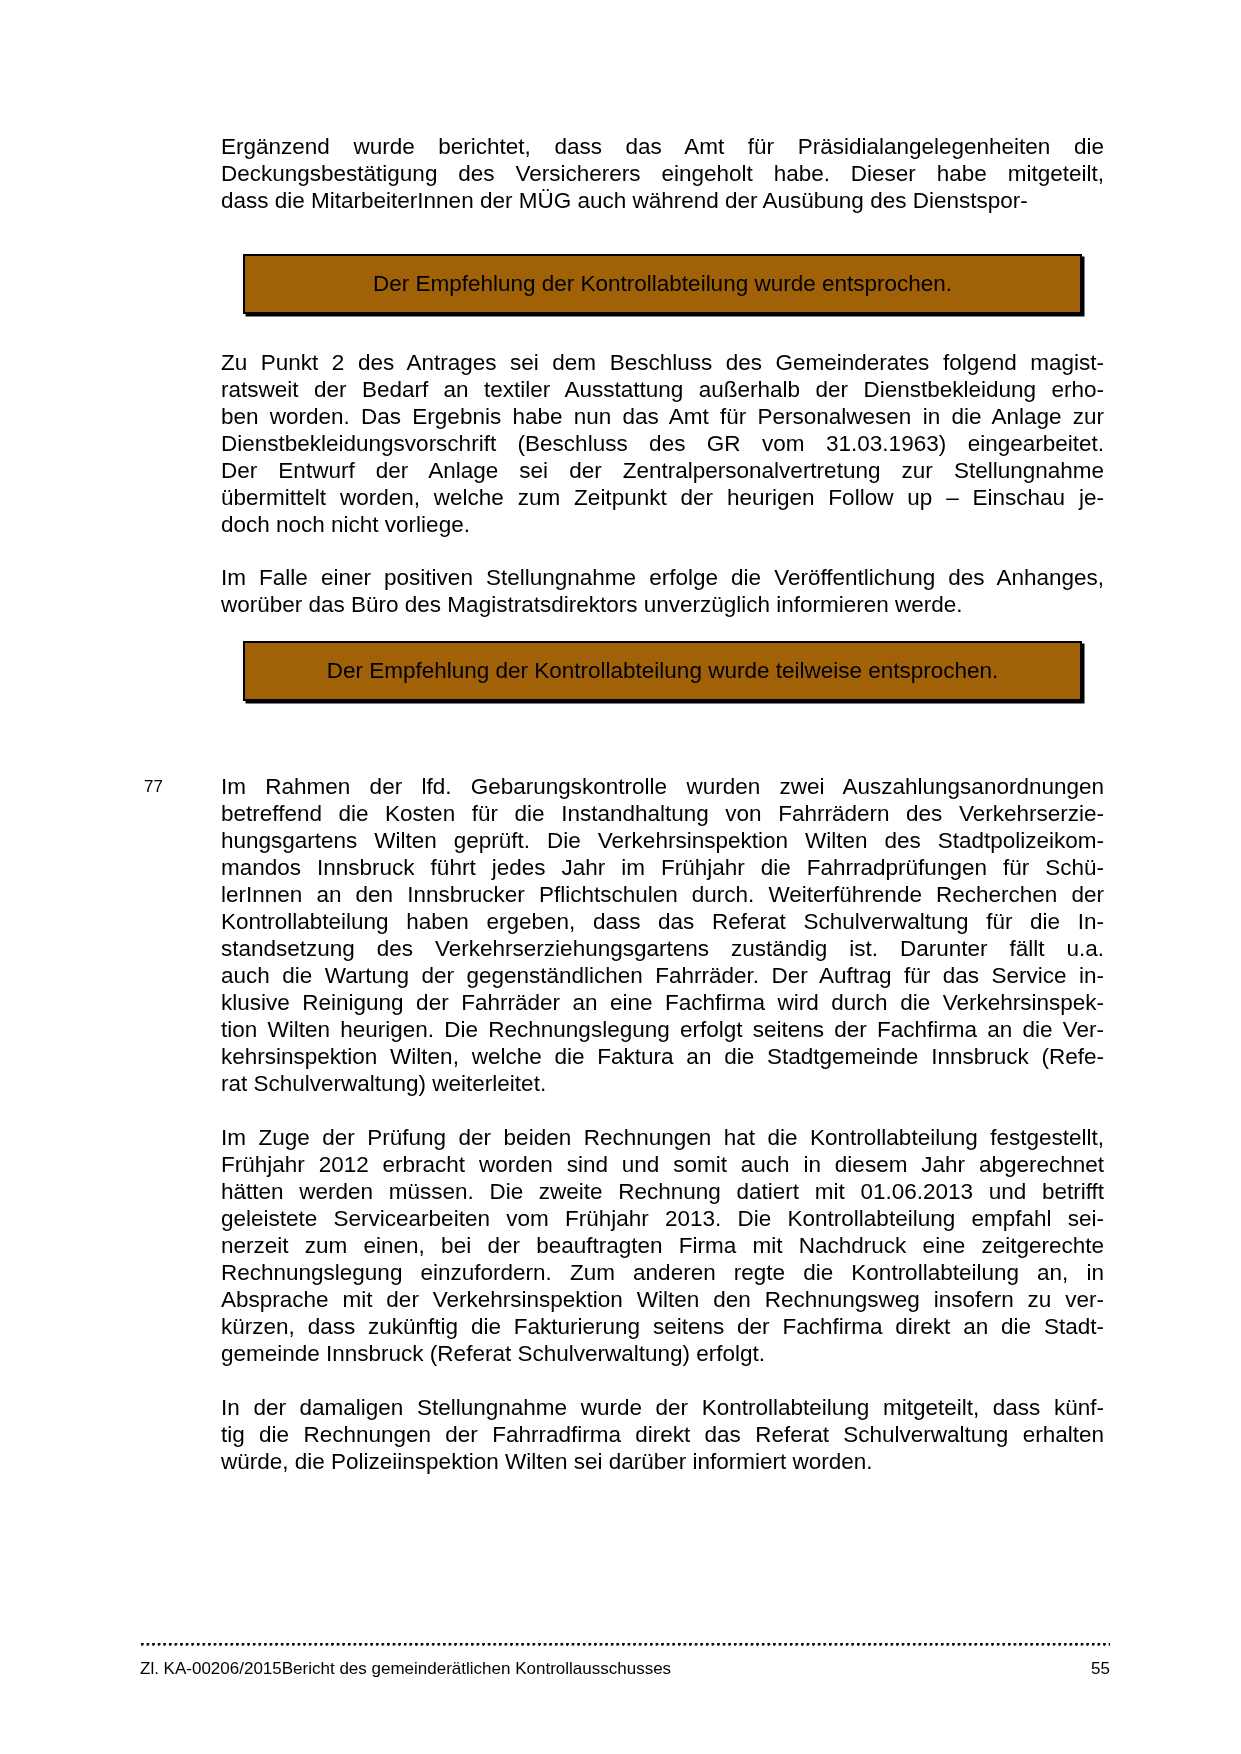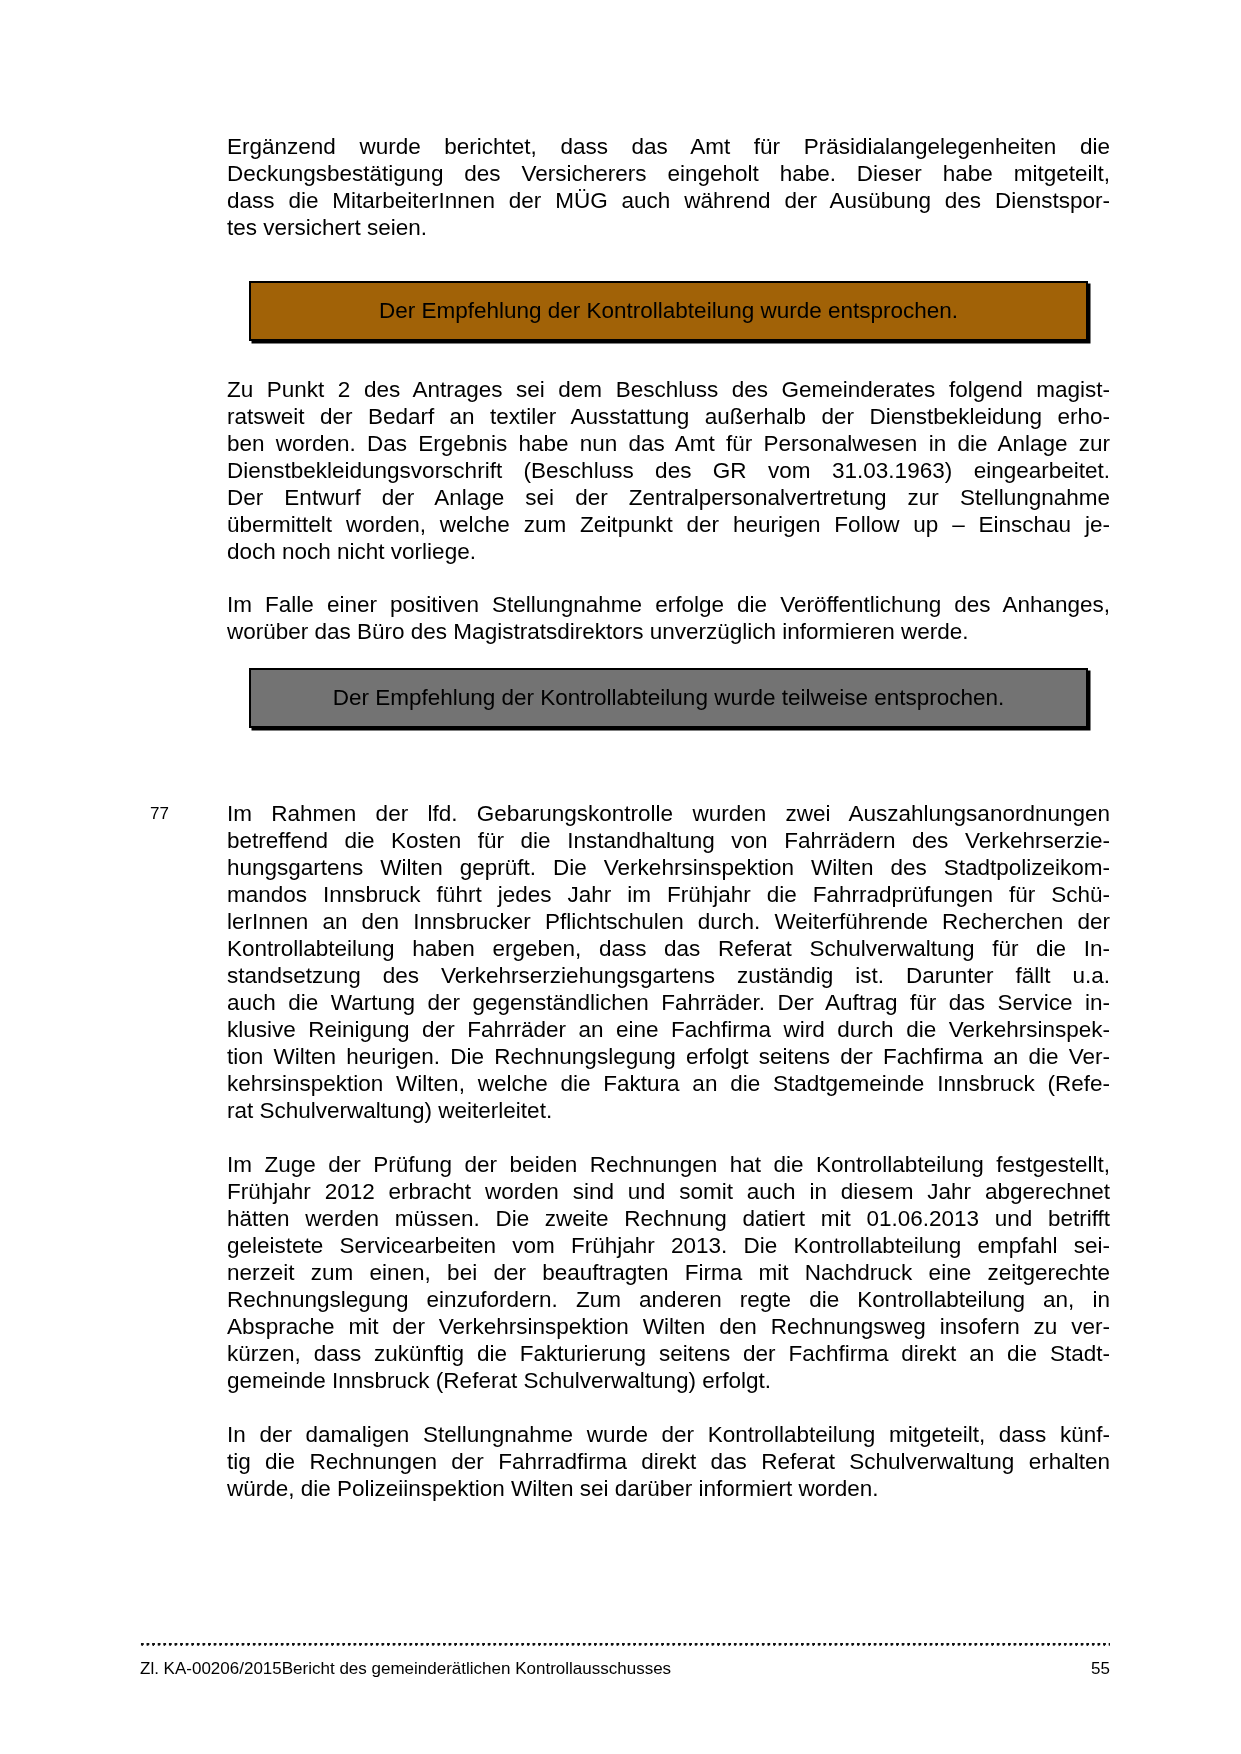--- a/index.html
+++ b/index.html
@@ -7,21 +7,21 @@
     width: 1241px;
     height: 1754px;
     background: #ffffff;
     position: relative;
     font-family: "Liberation Sans", sans-serif;
     color: #000000;
     overflow: hidden;
   }
   .content {
     position: absolute;
-    left: 227px;
+    left: 221px;
     top: 133px;
     width: 883px;
   }
   .para {
     font-size: 22.5px;
     line-height: 27px;
   }
   .para .line {
     text-align: justify;
     text-align-last: justify;
@@ -81,21 +81,20 @@
 </style>
 </head>
 <body>
 
 <div class="content">
 
   <div class="para p1">
       <div class="line">Ergänzend wurde berichtet, dass das Amt für Präsidialangelegenheiten die</div>
       <div class="line">Deckungsbestätigung des Versicherers eingeholt habe. Dieser habe mitgeteilt,</div>
       <div class="line">dass die MitarbeiterInnen der MÜG auch während der Ausübung des Dienstspor-</div>
-      <div class="line">tes versichert seien.</div>
     </div>
 
   <div class="rec-box box1" style="background: #a16207;">
     <span>Der Empfehlung der Kontrollabteilung wurde entsprochen.</span>
   </div>
 
   <div class="para p2">
       <div class="line">Zu Punkt 2 des Antrages sei dem Beschluss des Gemeinderates folgend magist-</div>
       <div class="line">ratsweit der Bedarf an textiler Ausstattung außerhalb der Dienstbekleidung erho-</div>
       <div class="line">ben worden. Das Ergebnis habe nun das Amt für Personalwesen in die Anlage zur</div>
@@ -103,21 +102,21 @@
       <div class="line">Der Entwurf der Anlage sei der Zentralpersonalvertretung zur Stellungnahme</div>
       <div class="line">übermittelt worden, welche zum Zeitpunkt der heurigen Follow up – Einschau je-</div>
       <div class="line">doch noch nicht vorliege.</div>
     </div>
 
   <div class="para p3">
       <div class="line">Im Falle einer positiven Stellungnahme erfolge die Veröffentlichung des Anhanges,</div>
       <div class="line">worüber das Büro des Magistratsdirektors unverzüglich informieren werde.</div>
     </div>
 
-  <div class="rec-box box2" style="background: #737373;">
+  <div class="rec-box box2" style="background: #a16207;">
     <span>Der Empfehlung der Kontrollabteilung wurde teilweise entsprochen.</span>
   </div>
 
   <div class="section">
     <div class="section-number">77</div>
     <div class="para">
         <div class="line">Im Rahmen der lfd. Gebarungskontrolle wurden zwei Auszahlungsanordnungen</div>
         <div class="line">betreffend die Kosten für die Instandhaltung von Fahrrädern des Verkehrserzie-</div>
         <div class="line">hungsgartens Wilten geprüft. Die Verkehrsinspektion Wilten des Stadtpolizeikom-</div>
         <div class="line">mandos Innsbruck führt jedes Jahr im Frühjahr die Fahrradprüfungen für Schü-</div>

